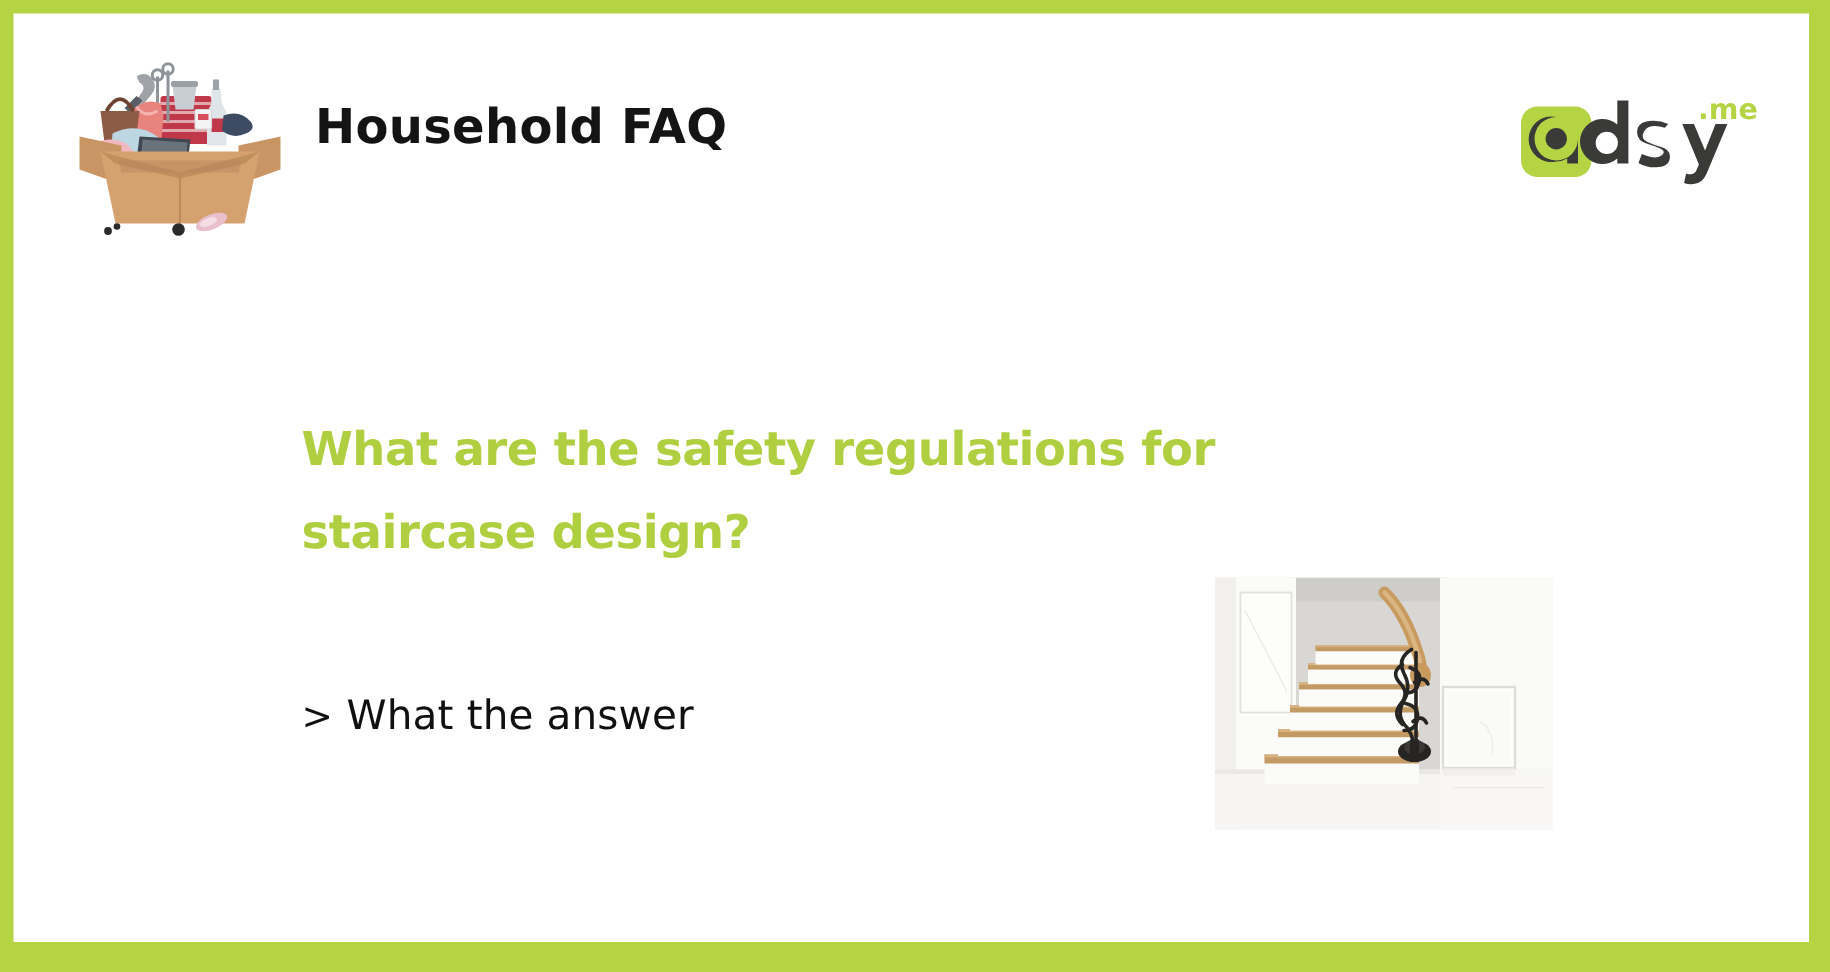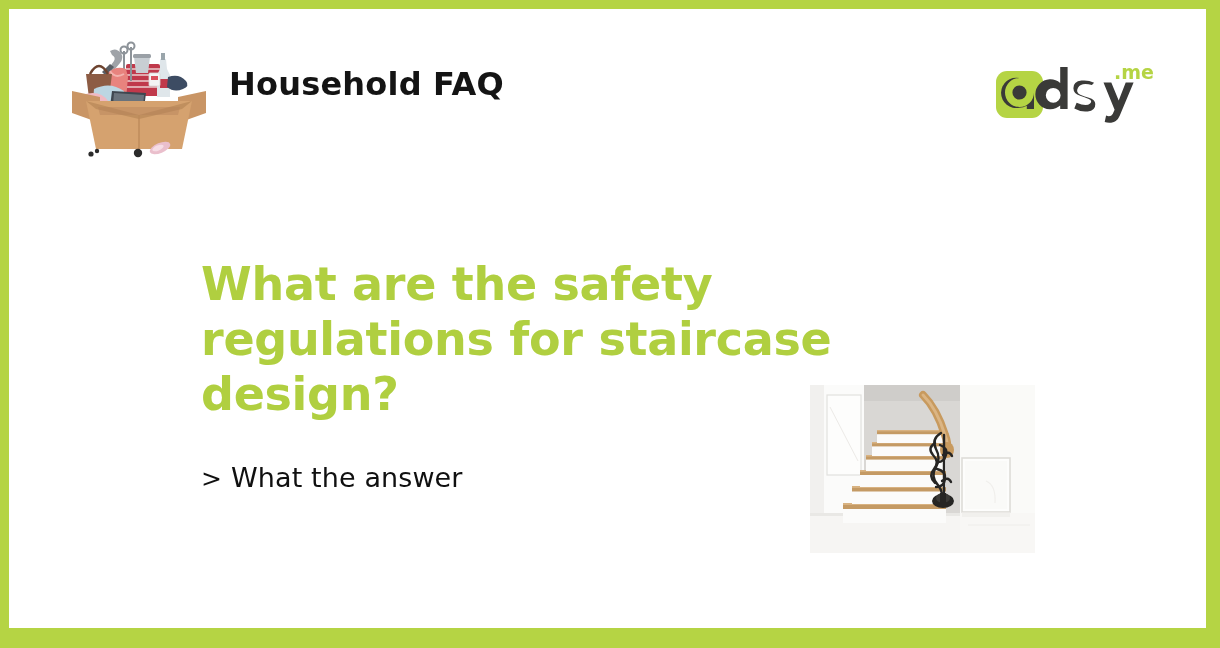--- a/index.html
+++ b/index.html
@@ -33,21 +33,20 @@
   .frame-right  { right: 0;  top: 0;    width: 14px;   height: 648px; }
   .frame-bottom { left: 0;   bottom: 0; width: 1220px; height: 20px; }
 
   
   .header {
     position: absolute;
     left: 9px;
     top: 9px;
     right: 14px;
     height: 150px;
-    margin-left: 19px;
   }
 
   .brand-illustration {
     position: absolute;
     left: 36px;
     top: 20px;
     width: 150px;
     height: 130px;
   }
   .brand-illustration svg { display: block; width: 150px; height: 130px; }
@@ -60,35 +59,35 @@
     font-size: 32px;
     font-weight: bold;
     color: #141414;
     letter-spacing: 0.2px;
     white-space: nowrap;
   }
 
   
   .logo {
     position: absolute;
-    right: 50px;
+    right: 32px;
     top: 48px;
     width: 162px;
     height: 72px;
   }
   .logo svg { display: block; width: 162px; height: 72px; }
 
   
   .headline {
     position: absolute;
     left: 201px;
-    top: 257px;
+    top: 273px;
     width: 700px;
     font-family: "DejaVu Sans", sans-serif;
-    font-size: 46px;
+    font-size: 31px;
     line-height: 55px;
     font-weight: bold;
     color: #b0cf40;
     letter-spacing: -0.3px;
     margin: 0;
   }
 
   
   .read-link {
     position: absolute;

